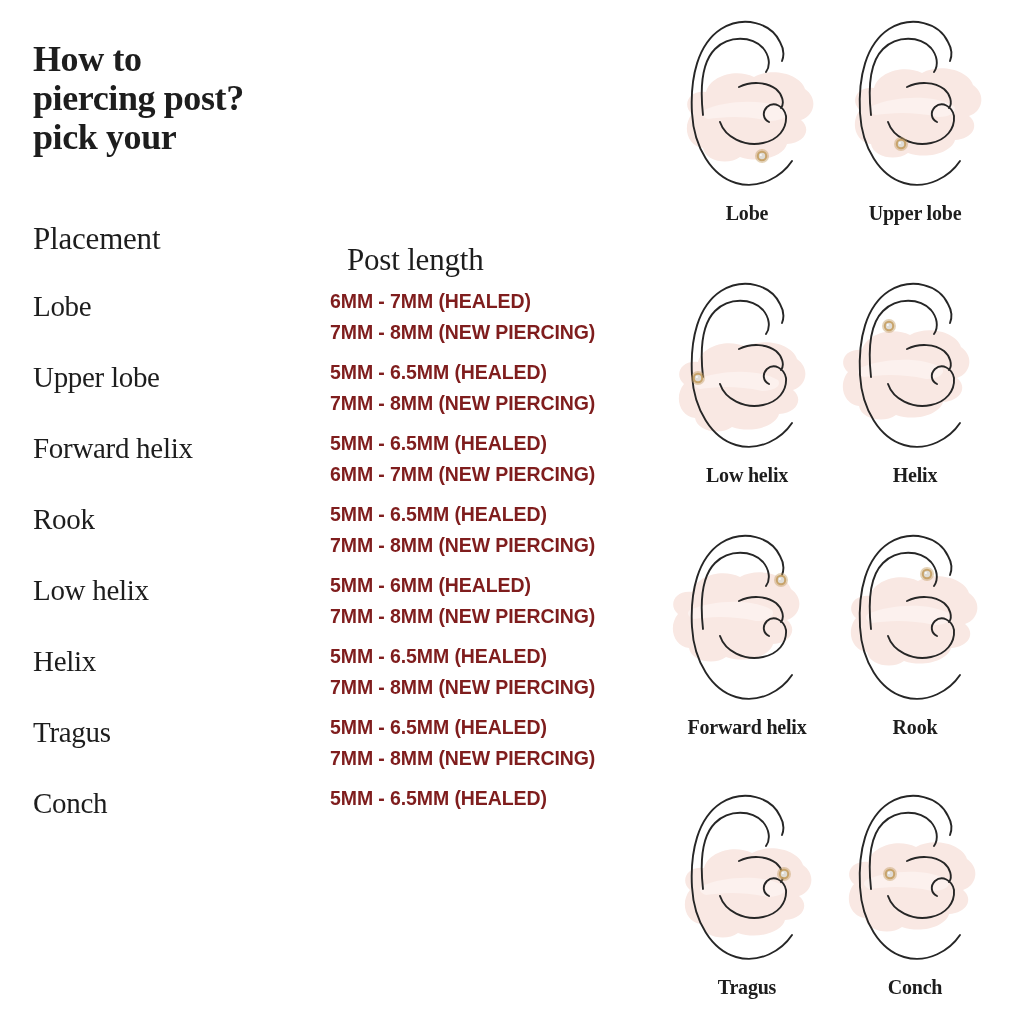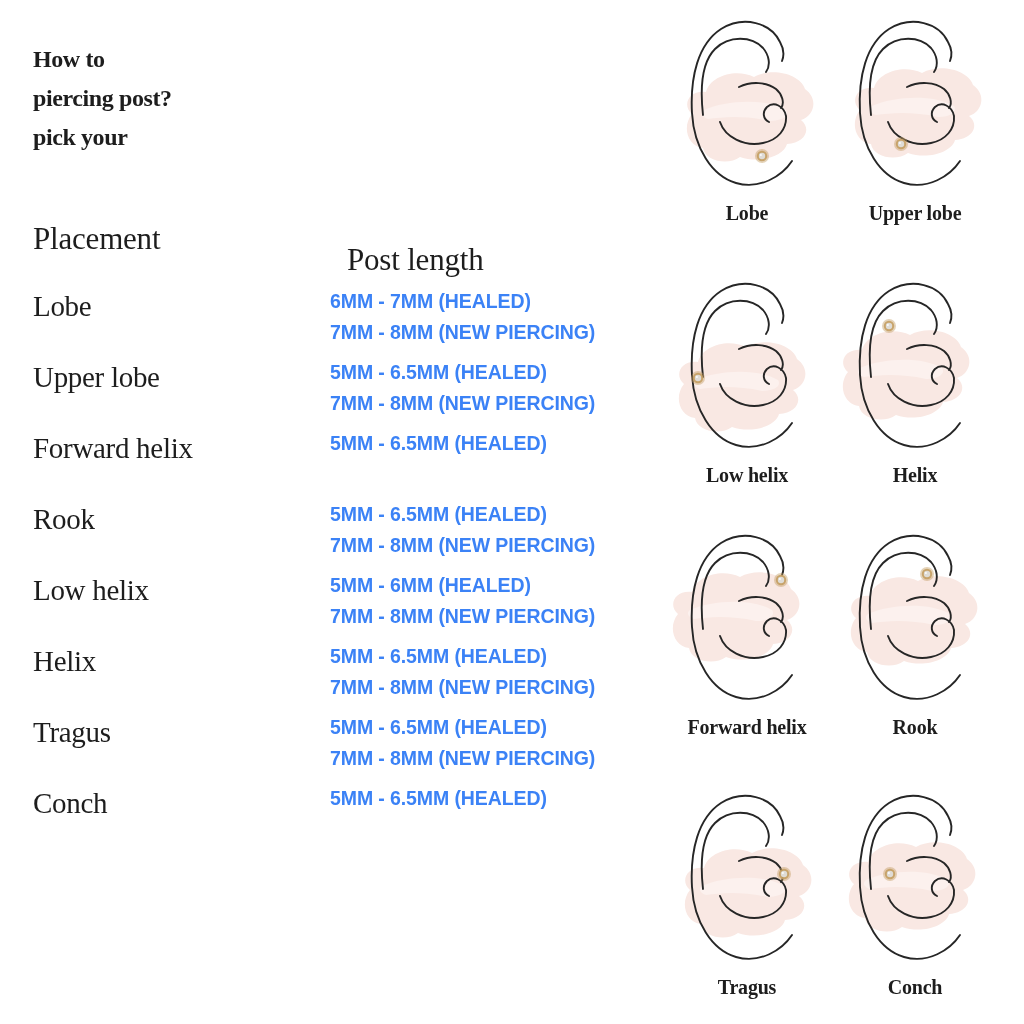--- a/index.html
+++ b/index.html
@@ -4,36 +4,36 @@
 <title>How to pick your piercing post?</title>
 <style>
   html,body{margin:0;padding:0;}
   body{
     width:1024px;height:1024px;position:relative;overflow:hidden;
     background:#ffffff;color:#1d1d1d;
     font-family:"Liberation Serif", serif;
   }
   .title{
     position:absolute;left:33px;top:40px;
-    font-size:24px;line-height:39px;font-weight:600;letter-spacing:-0.4px;
+    font-size:36px;line-height:39px;font-weight:600;letter-spacing:-0.4px;
   }
   .col-header{
     position:absolute;top:221px;font-size:31px;font-weight:500;letter-spacing:-0.2px;
   }
   .col-header.placement{left:33px;}
   .col-header.post-length{left:347px;margin-top:21px;}
   .rows{position:absolute;left:33px;top:286px;width:620px;}
   .row{height:71px;display:flex;align-items:flex-start;}
   .row .name{
     width:297px;font-size:29px;font-weight:500;letter-spacing:-0.3px;
     line-height:34px;padding-top:3px;
   }
   .row .vals{
     font-family:"Liberation Sans", sans-serif;font-weight:700;
-    font-size:19.5px;line-height:31px;letter-spacing:-0.1px;color:#3b82f6;
+    font-size:19.5px;line-height:31px;letter-spacing:-0.1px;color:#7f1d1d;
     padding-top:0;
   }
   .figure{
     position:absolute;width:170px;display:flex;flex-direction:column;align-items:center;
   }
   .figure svg.ear{position:relative;left:-6px;overflow:visible;display:block;}
   .figure .label{margin-top:6px;font-size:20px;font-weight:600;letter-spacing:-0.2px;}
   .f0{left:662px;top:16px;}  .f1{left:830px;top:16px;}
   .f2{left:662px;top:278px;} .f3{left:830px;top:278px;}
   .f4{left:662px;top:530px;} .f5{left:830px;top:530px;}
@@ -88,20 +88,21 @@
     <div class="name">Upper lobe</div>
     <div class="vals">
       <div>5MM - 6.5MM (HEALED)</div>
       <div>7MM - 8MM (NEW PIERCING)</div>
     </div>
   </div>
   <div class="row">
     <div class="name">Forward helix</div>
     <div class="vals">
       <div>5MM - 6.5MM (HEALED)</div>
+      <div>6MM - 7MM (NEW PIERCING)</div>
     </div>
   </div>
   <div class="row">
     <div class="name">Rook</div>
     <div class="vals">
       <div>5MM - 6.5MM (HEALED)</div>
       <div>7MM - 8MM (NEW PIERCING)</div>
     </div>
   </div>
   <div class="row">

